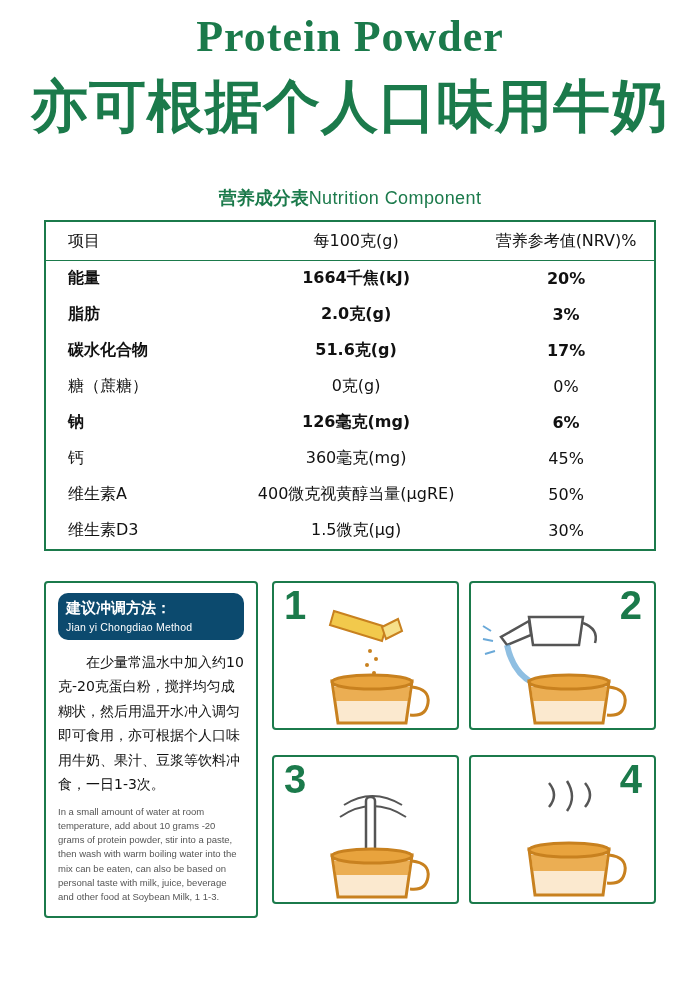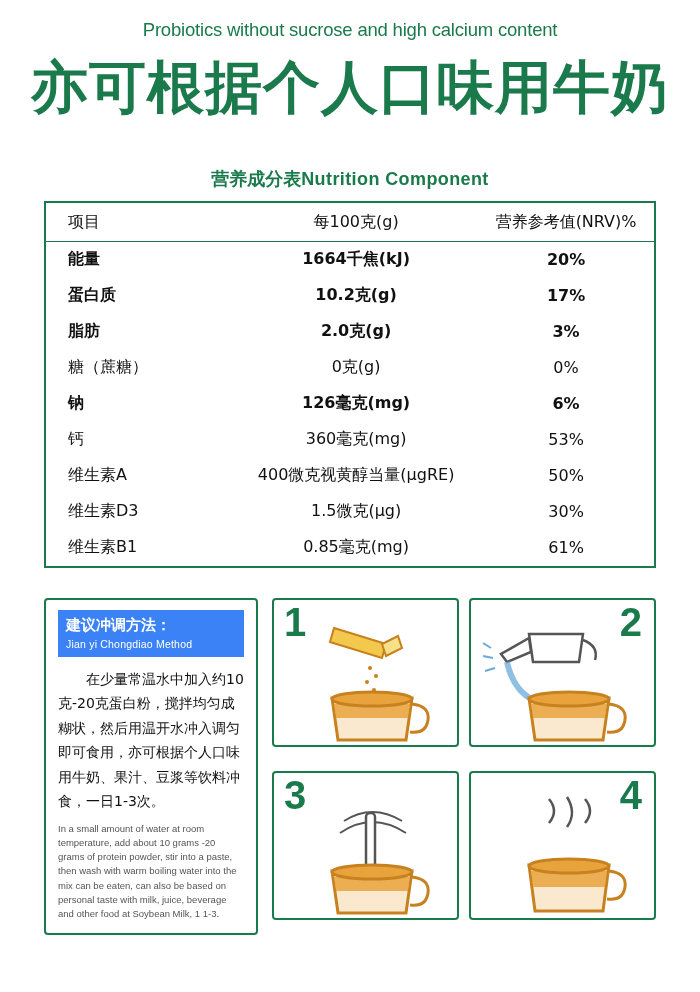--- a/index.html
+++ b/index.html
@@ -55,21 +55,21 @@
     color: #1b7a4b;
     font-size: 18px;
     margin-bottom: 10px;
   }
   .nutrition-heading .cn {
     font-family: "DejaVu Sans", sans-serif;
     font-weight: bold;
   }
   .nutrition-heading .en {
     font-family: "Liberation Sans", sans-serif;
-    font-weight: bold;
+    font-weight: normal;
     letter-spacing: 0.4px;
   }
   table.nutrition {
     width: 100%;
     border-collapse: collapse;
     border: 2px solid #1b7a4b;
     font-family: "DejaVu Sans", sans-serif;
   }
   table.nutrition th,
   table.nutrition td {
@@ -99,23 +99,23 @@
     gap: 14px;
   }
   .method-box {
     width: 214px;
     border: 2px solid #1b7a4b;
     border-radius: 4px;
     box-sizing: border-box;
     padding: 10px 12px 12px 12px;
   }
   .method-title {
-    background: #3b82f6;
+    background: #0c4a6e;
     color: #ffffff;
-    border-radius: 0;
+    border-radius: 10px;
     padding: 6px 0 7px 8px;
     margin-bottom: 10px;
   }
   .method-title .cn {
     font-family: "DejaVu Sans", sans-serif;
     font-weight: bold;
     font-size: 15px;
     display: block;
   }
   .method-title .en {
@@ -165,21 +165,21 @@
     line-height: 1;
   }
   .step-num.left  { left: 10px; }
   .step-num.right { right: 12px; }
   .step svg { position: absolute; left: 0; top: 0; }
 </style>
 </head>
 <body>
 
 <div class="header">
-  <div class="subtitle-en">Probiotics without sucrose and high calcium content</div>
+  <div class="title-en">Protein Powder</div>
   <div class="title-cn">亦可根据个人口味用牛奶</div>
 </div>
 
 <div class="nutrition-wrap">
   <div class="nutrition-heading">
     <span class="cn">营养成分表</span><span class="en">Nutrition Component</span>
   </div>
   <table class="nutrition">
     <thead>
       <tr>
@@ -188,58 +188,53 @@
         <th class="col-nrv">营养参考值(NRV)%</th>
       </tr>
     </thead>
     <tbody id="nutrition-body">
         <tr class="bold">
           <td class="col-item">能量</td>
           <td class="col-value">1664千焦(kJ)</td>
           <td class="col-nrv">20%</td>
         </tr>
         <tr class="bold">
-          <td class="col-item">蛋白质</td>
-          <td class="col-value">10.2克(g)</td>
-          <td class="col-nrv">17%</td>
-        </tr>
-        <tr class="bold">
           <td class="col-item">脂肪</td>
           <td class="col-value">2.0克(g)</td>
           <td class="col-nrv">3%</td>
+        </tr>
+        <tr class="bold">
+          <td class="col-item">碳水化合物</td>
+          <td class="col-value">51.6克(g)</td>
+          <td class="col-nrv">17%</td>
         </tr>
         <tr>
           <td class="col-item">糖（蔗糖）</td>
           <td class="col-value">0克(g)</td>
           <td class="col-nrv">0%</td>
         </tr>
         <tr class="bold">
           <td class="col-item">钠</td>
           <td class="col-value">126毫克(mg)</td>
           <td class="col-nrv">6%</td>
         </tr>
         <tr>
           <td class="col-item">钙</td>
           <td class="col-value">360毫克(mg)</td>
-          <td class="col-nrv">53%</td>
+          <td class="col-nrv">45%</td>
         </tr>
         <tr>
           <td class="col-item">维生素A</td>
           <td class="col-value">400微克视黄醇当量(μgRE)</td>
           <td class="col-nrv">50%</td>
         </tr>
         <tr>
           <td class="col-item">维生素D3</td>
           <td class="col-value">1.5微克(μg)</td>
           <td class="col-nrv">30%</td>
-        </tr>
-        <tr>
-          <td class="col-item">维生素B1</td>
-          <td class="col-value">0.85毫克(mg)</td>
-          <td class="col-nrv">61%</td>
         </tr>
       </tbody>
   </table>
 </div>
 
 <div class="bottom">
 
   <div class="method-box">
     <div class="method-title">
       <span class="cn">建议冲调方法：</span>

